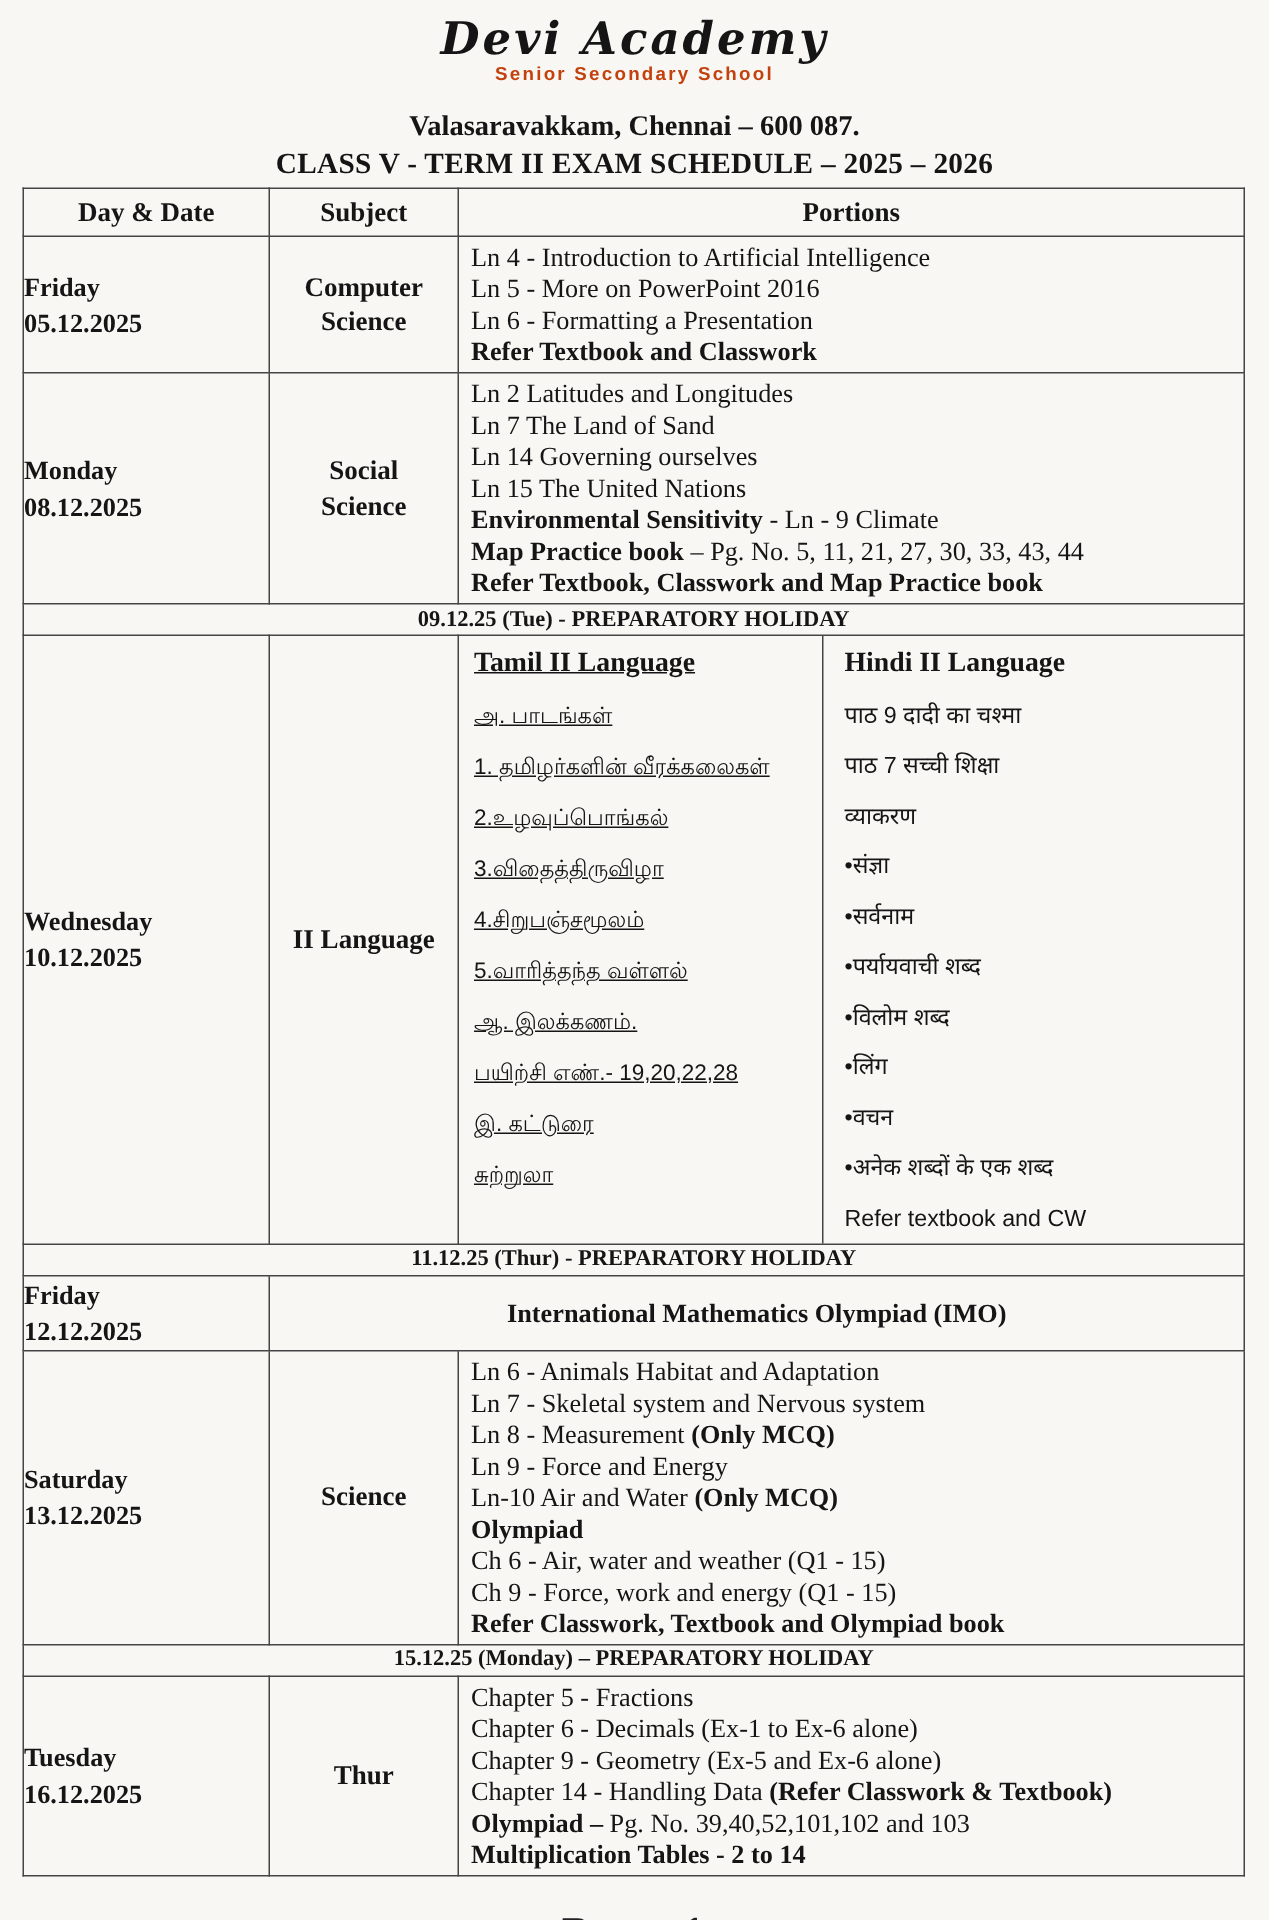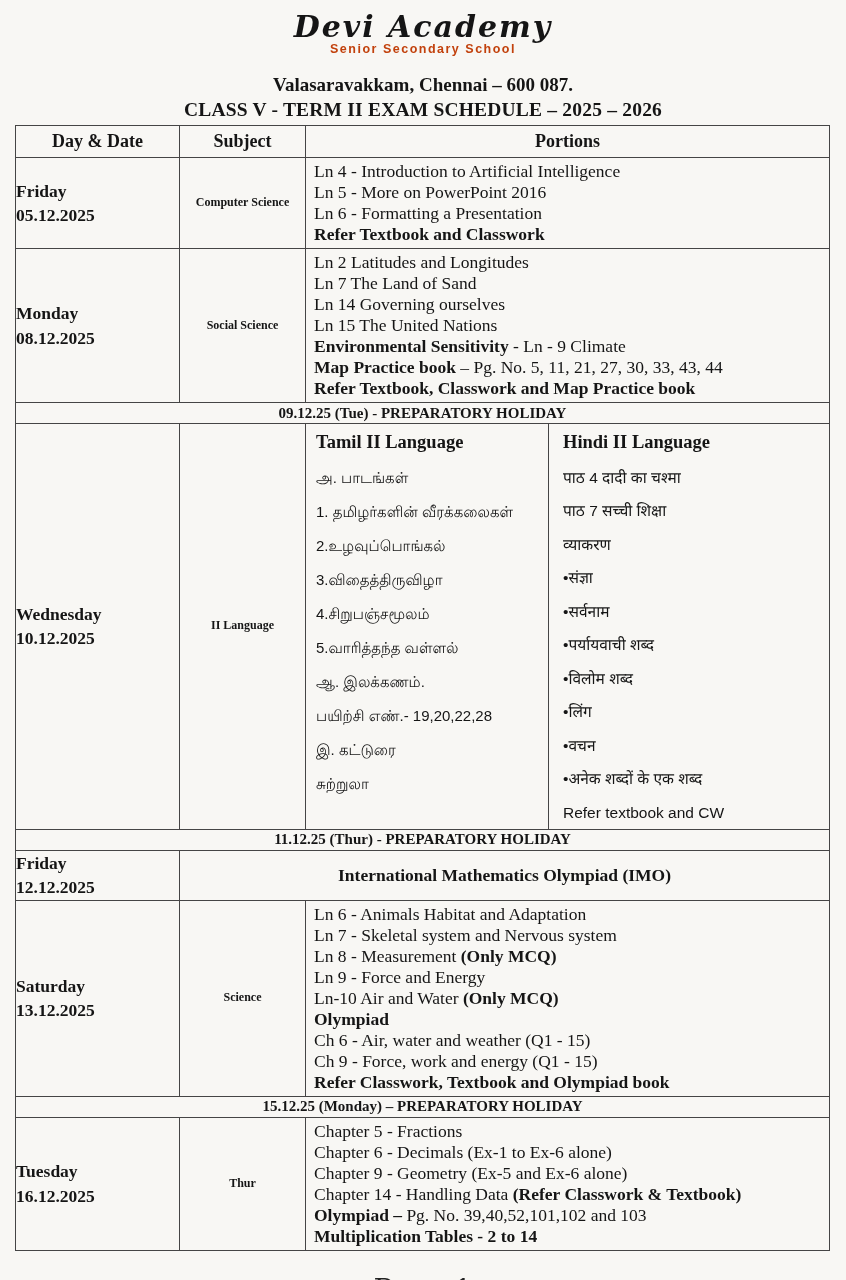--- a/index.html
+++ b/index.html
@@ -41,34 +41,34 @@
     table-layout:fixed;
     width:814px;
     margin:3px 0 0 15px;
   }
   .schedule td, .schedule th { border:1.5px solid #454545; vertical-align:middle; }
   .schedule th { font-size:18px; height:32px; font-weight:700; }
   .day-cell {
     text-align:left; font-weight:700; font-size:17.5px; line-height:1.4;
   }
   .subject-cell {
-    text-align:center; font-weight:700; font-size:12px; line-height:1.3;
+    text-align:center; font-weight:700; font-size:18px; line-height:1.3;
     padding:0 14px;
   }
   .portions-cell { padding:3px 8px; vertical-align:middle; }
   .pline { font-size:17.5px; line-height:21px; }
   .holiday-cell {
     text-align:center; font-weight:700; font-size:15px; height:21px; padding:0;
   }
   .imo-cell { text-align:center; font-weight:700; font-size:17.5px; }
 
   
   .lang-cell { padding:0; vertical-align:top; }
   .lang-wrap { display:flex; height:100%; }
-  .tamil-col { width:243px; border-right:1.5px solid #454545; padding:6px 6px 6px 10px; }
+  .tamil-col { width:243px; border-right:1.5px solid #454545; padding:6px 6px 6px 10px;text-decoration:underline; }
   .hindi-col { flex:1; padding:6px 6px 6px 14px; }
   .lang-title { font-weight:700; font-size:18.5px; line-height:24px; }
   .lang-item {
     font-family:"Liberation Sans", sans-serif;
     font-size:15px; line-height:20px; margin-top:14px;
   }
   .tamil-col .lang-item:first-of-type { margin-top:30px; }
   .hindi-col .lang-item { font-size:15.5px; margin-top:13.5px; }
 
   
@@ -158,21 +158,21 @@
             <div class="lang-item">3.விதைத்திருவிழா</div>
             <div class="lang-item">4.சிறுபஞ்சமூலம்</div>
             <div class="lang-item">5.வாரித்தந்த வள்ளல்</div>
             <div class="lang-item">ஆ. இலக்கணம்.</div>
             <div class="lang-item">பயிற்சி எண்.- 19,20,22,28</div>
             <div class="lang-item">இ. கட்டுரை</div>
             <div class="lang-item">சுற்றுலா</div>
           </div>
           <div class="hindi-col">
             <div class="lang-title">Hindi II Language</div>
-            <div class="lang-item">पाठ 4 दादी का चश्मा</div>
+            <div class="lang-item">पाठ 9 दादी का चश्मा</div>
             <div class="lang-item">पाठ 7 सच्ची शिक्षा</div>
             <div class="lang-item">व्याकरण</div>
             <div class="lang-item">•संज्ञा</div>
             <div class="lang-item">•सर्वनाम</div>
             <div class="lang-item">•पर्यायवाची शब्द</div>
             <div class="lang-item">•विलोम शब्द</div>
             <div class="lang-item">•लिंग</div>
             <div class="lang-item">•वचन</div>
             <div class="lang-item">•अनेक शब्दों के एक शब्द</div>
             <div class="lang-item">Refer textbook and CW</div>

